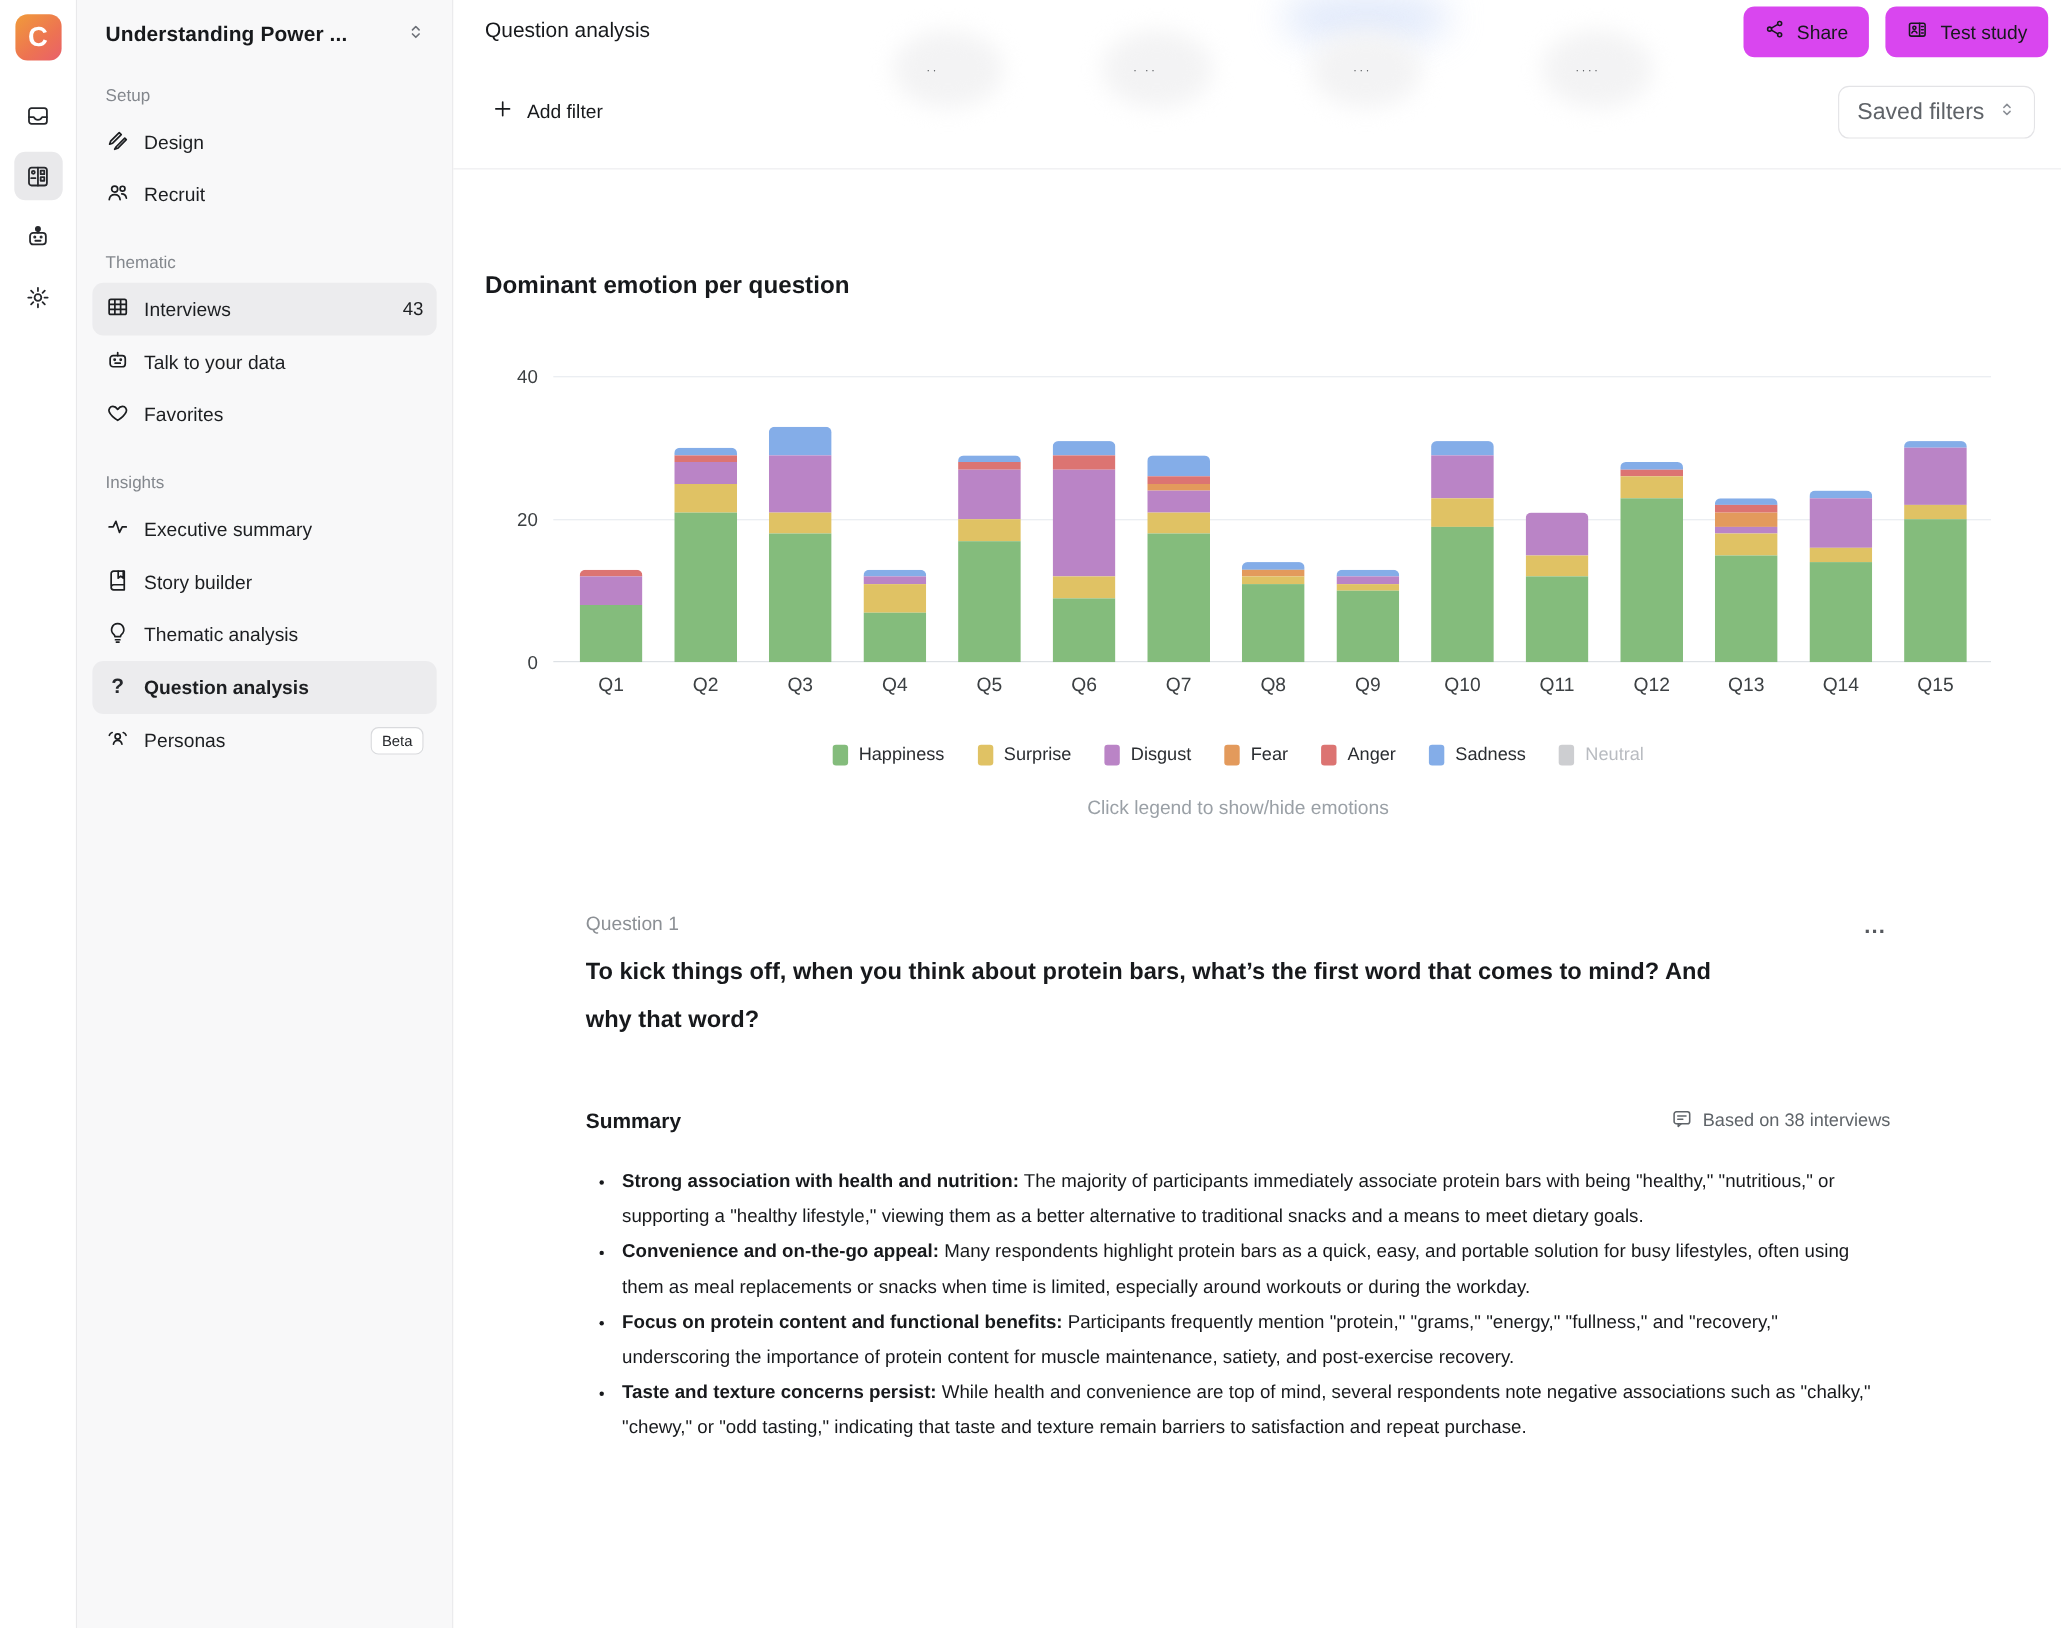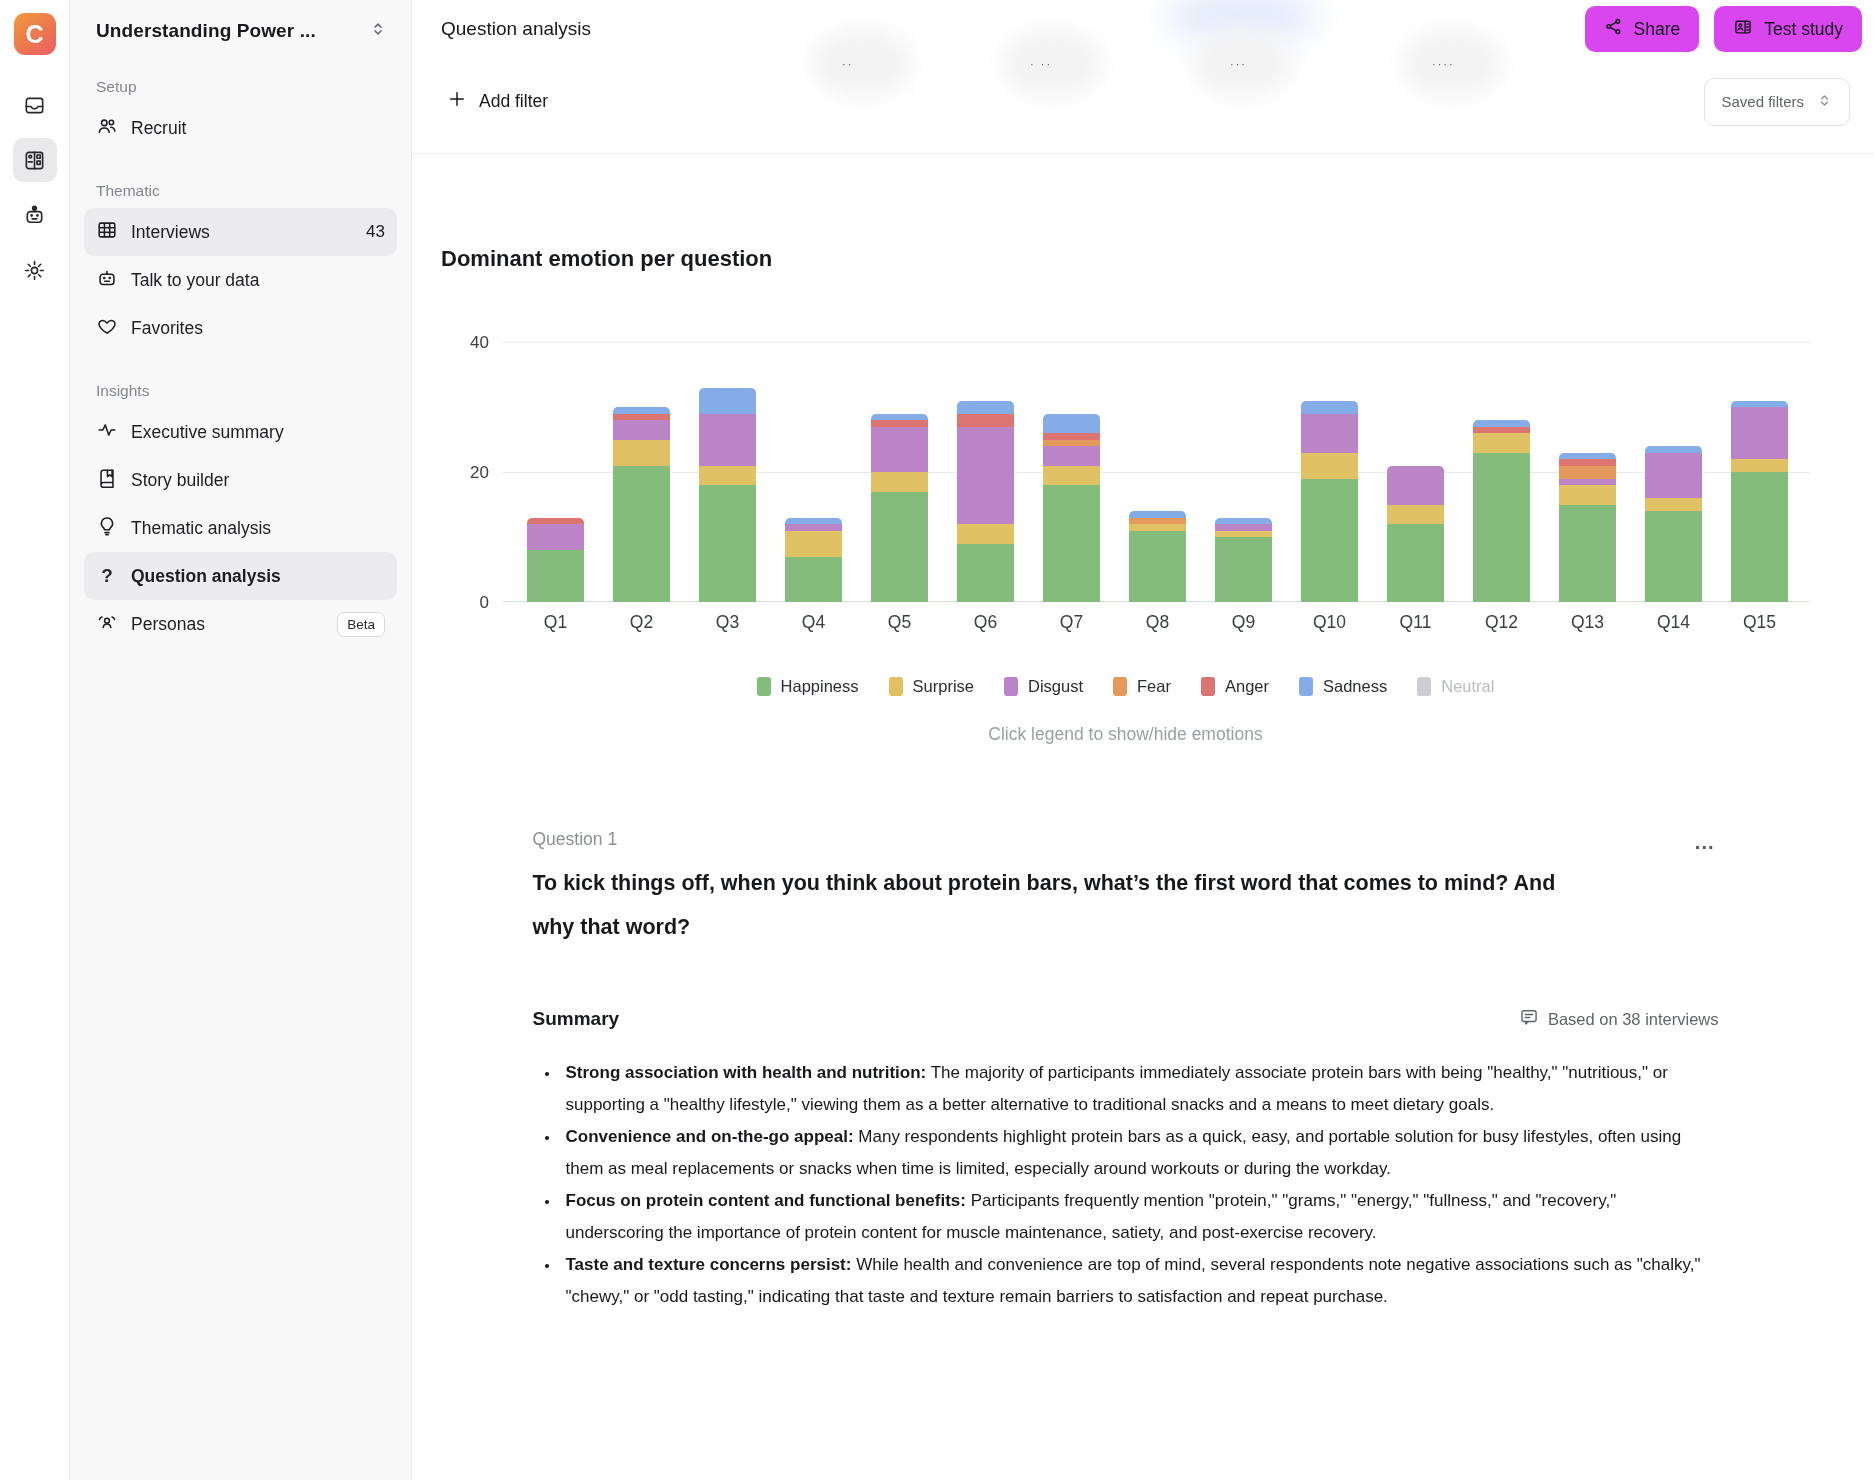--- a/index.html
+++ b/index.html
@@ -35,21 +35,21 @@
   .ghost { width:100px; height:70px; top:28px; background:#f3f3f4; border-radius:50%; filter:blur(10px); }
   .dots { top:58px; color:#5c5f63; font-size:11px; letter-spacing:2px; filter:blur(.4px); }
 
   .topbar { height:58px; display:flex; align-items:center; padding:0 12px 0 29px; position:relative; }
   .page-title { font-size:19px; font-weight:500; }
   .topbar-actions { margin-left:auto; display:flex; gap:15px; z-index:2; }
   .btn { display:flex; align-items:center; gap:11px; background:#d946ef; border:none; border-radius:10px; padding:0 19px; height:46px; font-size:17.5px; font-family:inherit; color:#17191c; cursor:pointer; }
 
   .filterbar { height:96px; display:flex; align-items:center; padding:0 24px 8px 29px; border-bottom:1px solid #ececee; position:relative; }
   .add-filter { display:flex; align-items:center; gap:12px; font-size:17.5px; color:#17191c; background:none; border:none; font-family:inherit; cursor:pointer; }
-  .saved-filters { margin-left:auto; display:flex; align-items:center; gap:12px; border:1px solid #e3e3e6; background:#fff; border-radius:10px; height:48px; padding:0 16px; font-size:15px; color:#5f6368; font-family:inherit; cursor:pointer; }
+  .saved-filters { margin-left:auto; display:flex; align-items:center; gap:12px; border:1px solid #e3e3e6; background:#fff; border-radius:10px; height:48px; padding:0 16px; font-size:21px; color:#5f6368; font-family:inherit; cursor:pointer; }
 
   .content { flex:1; padding:92px 64px 0 29px; }
   .chart-title { font-size:22px; font-weight:700; }
   .chart { display:flex; margin-top:70px; }
   .y-axis { width:62px; position:relative; height:260px; flex:0 0 62px; }
   .y-axis span { position:absolute; right:14px; font-size:17px; color:#3c4043; }
   .yt0 { top:-9px; } .yt1 { top:121px; } .yt2 { top:251px; }
   .plot { position:relative; flex:1; height:260px; }
   .gridline { position:absolute; left:0; right:0; height:1px; background:#e6eaef; }
   .g0 { top:0; } .g1 { top:50%; } .g2 { bottom:0; background:#dadee3; }
@@ -132,20 +132,27 @@
   <div class="sidebar">
     <div class="study-switcher">
       <span class="study-title">Understanding Power ...</span>
       <span><svg width="18" height="18" viewBox="0 0 24 24" fill="none" stroke="#6d7178" stroke-width="2" stroke-linecap="round" stroke-linejoin="round">
             <path d="M8 9.5 12 5.5l4 4"></path>
             <path d="M8 14.5l4 4 4-4"></path>
           </svg></span>
     </div>
 
     <div class="nav-label">Setup</div>
+    <div class="nav-item">
+      <span><svg width="22" height="22" viewBox="0 0 24 24" fill="none" stroke="currentColor" stroke-width="1.7" stroke-linecap="round" stroke-linejoin="round">
+            <path d="M5 13.5 13.5 5l2 2L7 15.5l-3 1z"></path>
+            <path d="M10.5 19 19 10.5l1.5 1.5-8.5 8.5-3 1z"></path>
+          </svg></span>
+      <span>Design</span>
+    </div>
     <div class="nav-item">
       <span><svg width="22" height="22" viewBox="0 0 24 24" fill="none" stroke="currentColor" stroke-width="1.7" stroke-linecap="round" stroke-linejoin="round">
             <circle cx="9" cy="8.6" r="3"></circle>
             <path d="M3.6 19c.4-3 2.6-4.8 5.4-4.8S14 16 14.4 19"></path>
             <circle cx="16.8" cy="8.2" r="2.4"></circle>
             <path d="M16 13.3c2.5 0 4.2 1.7 4.6 4.3"></path>
           </svg></span>
       <span>Recruit</span>
     </div>
 

